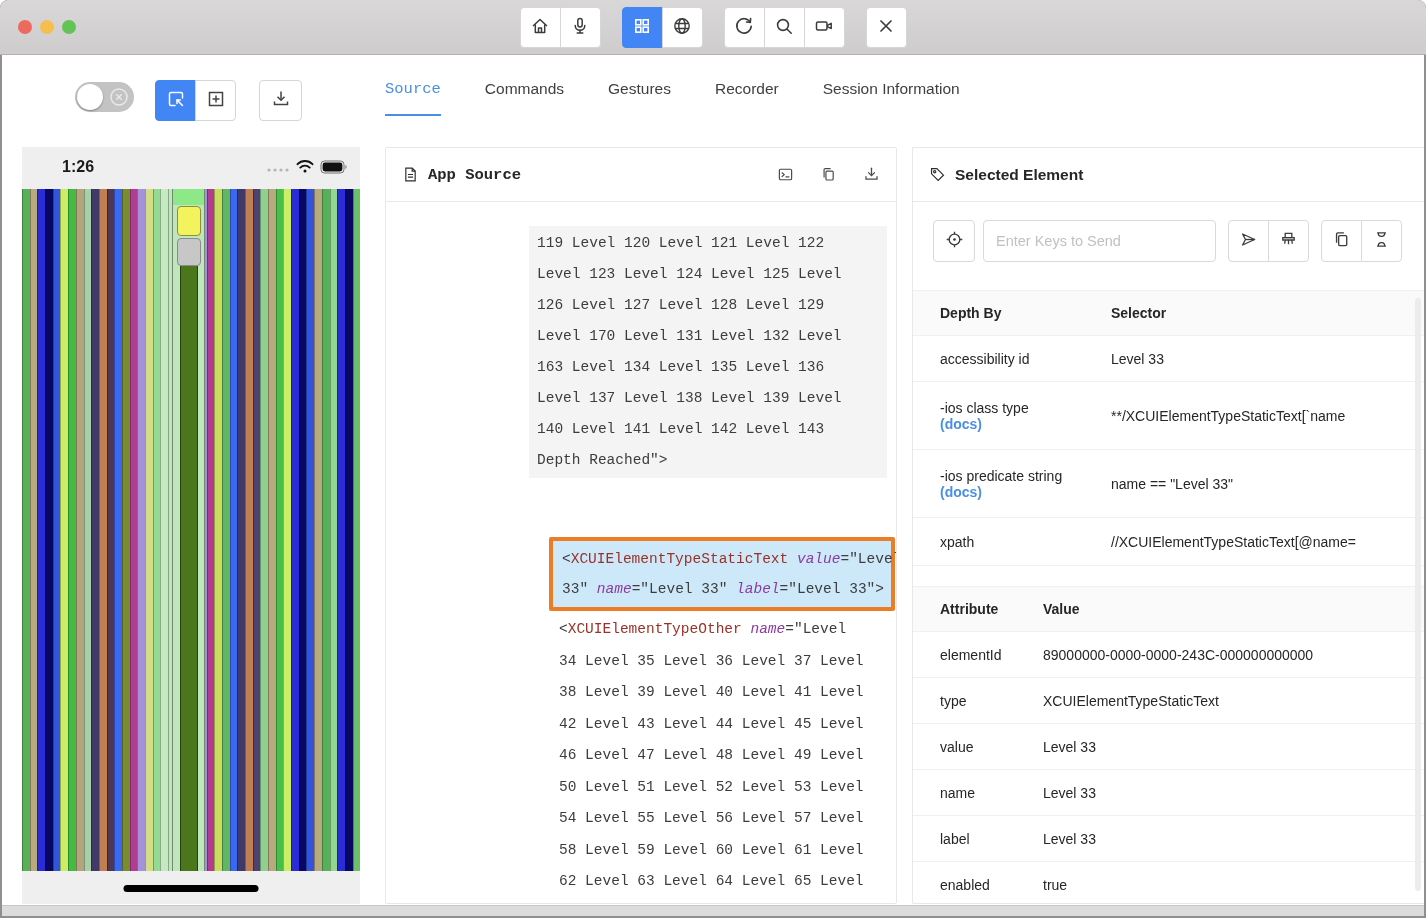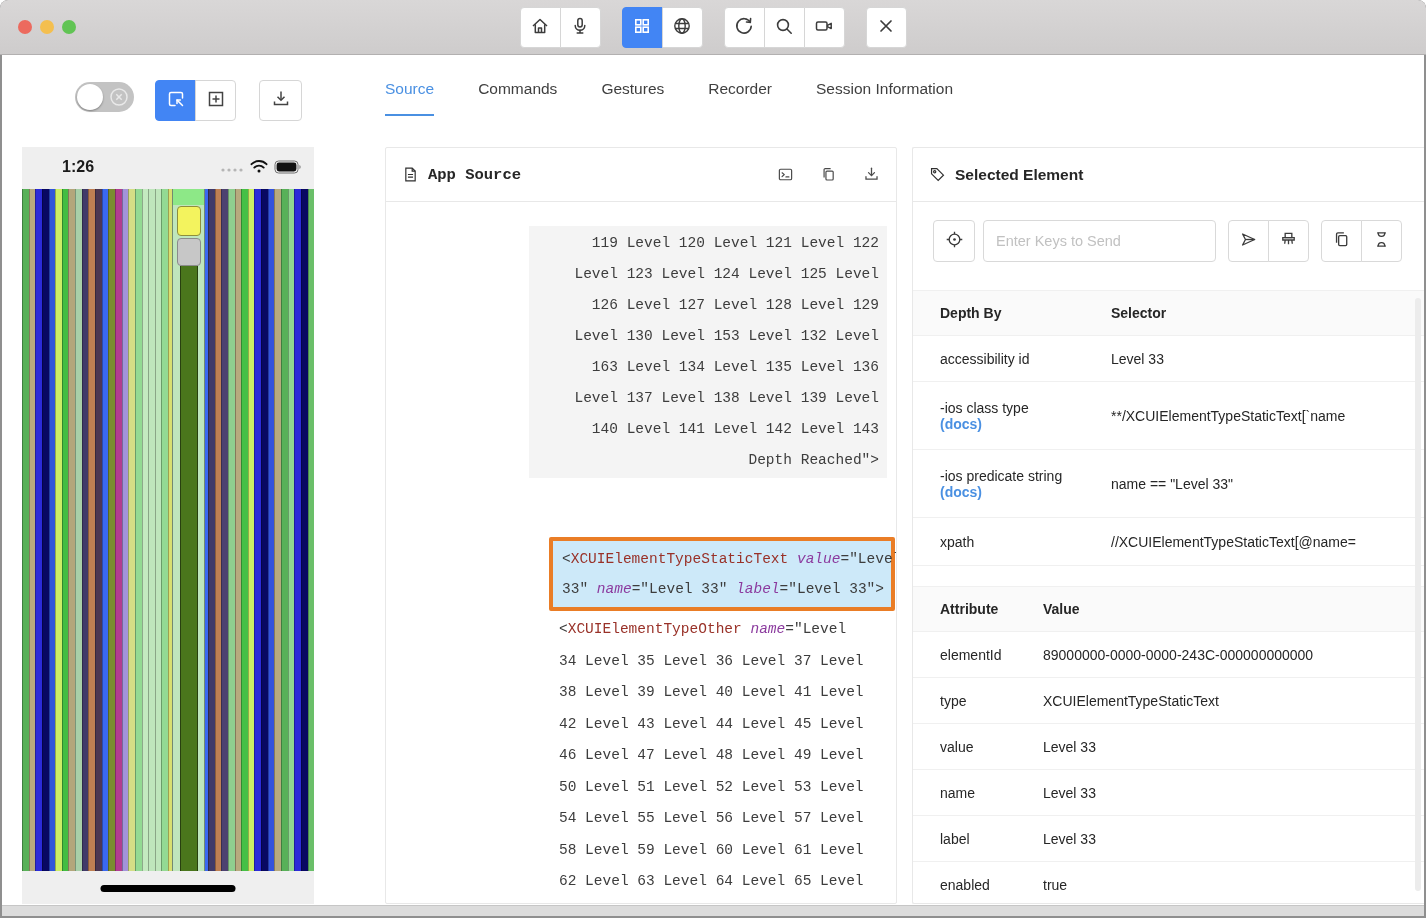--- a/index.html
+++ b/index.html
@@ -33,54 +33,54 @@
   .ctl-group { position:absolute; left:153px; top:24px; display:flex; }
   .ctl-btn { width:41px; height:41px; background:#fff; border:1px solid #d6d6d6; margin-left:-1px;
              display:flex; align-items:center; justify-content:center; color:#434343; cursor:pointer; }
   .ctl-group .ctl-btn:first-child { margin-left:0; border-radius:4px 0 0 4px; }
   .ctl-group .ctl-btn:last-child { border-radius:0 4px 4px 0; }
   .ctl-btn.active { background:#4285f4; border-color:#4285f4; color:#fff; }
   .ctl-single { position:absolute; left:257px; top:24px; width:43px; height:41px; border-radius:4px;
                 background:#fff; border:1px solid #d6d6d6; display:flex; align-items:center; justify-content:center; color:#434343; cursor:pointer;}
   .ctl-btn svg, .ctl-single svg { width:20px; height:20px; }
   
-  .phone { position:absolute; left:20px; top:91px; width:292px; height:757px; background:#efefef; }
+  .phone { position:absolute; left:20px; top:91px; width:338px; height:757px; background:#efefef; }
   .statusbar { position:absolute; top:0; left:0; right:0; height:42px; }
   .sb-time { position:absolute; left:40px; top:11px; font-size:16px; font-weight:700; color:#1b1b1b; }
   .sb-right { position:absolute; right:12px; top:12px; display:flex; align-items:center; gap:5px; }
   .stripes { position:absolute; top:42px; bottom:33px; left:0; right:0; display:flex; }
   .stripe { flex:1 1 0; box-shadow:inset 1px 0 0 rgba(0,0,0,.28); }
   .player-col { position:absolute; top:42px; bottom:33px; left:150px; width:33px;
                 border-left:1px solid rgba(0,0,0,.4); border-right:1px solid rgba(0,0,0,.4);
                 display:flex; flex-direction:column; align-items:center; }
   .pc-top { width:100%; height:16px; }
   .pc-yellow { width:24px; height:30px; border-radius:4px; border:1px solid #8e8e3c; margin-top:1px; }
   .pc-gray { width:24px; height:28px; border-radius:4px; border:1px solid #8b8b8b; margin-top:2px; }
   .pc-body { width:18px; flex:1; border-left:1px solid rgba(0,0,0,.45); border-right:1px solid rgba(0,0,0,.45); }
   .home-area { position:absolute; bottom:0; left:0; right:0; height:33px; background:#efefef; }
   .home-indicator { position:absolute; left:50%; top:14px; transform:translateX(-50%); width:135px; height:7px; background:#000; border-radius:4px; }
   
   .tabs { position:absolute; left:383px; top:0; right:0; height:66px; display:flex; align-items:center; gap:44px; }
   .tab { font-size:15.5px; color:#3f3f3f; cursor:pointer; position:relative; padding:4px 0; }
-  .tab.active { color:#4a90e2; }
+  .tab.active { color:#4a90e2;font-family:Liberation Mono, monospace; }
   .tab.active::after { content:""; position:absolute; left:0; right:0; bottom:-14px; height:2px; background:#4a90e2; }
   
   .card { position:absolute; background:#fff; border:1px solid #e8e8e8; border-radius:2px; }
   .source-card { left:383px; top:91px; width:512px; height:757px;font-family:Liberation Mono, monospace; }
   .selected-card { left:910px; top:91px; width:516px; height:757px; border-right:none; }
   .card-header { height:54px; border-bottom:1px solid #e8e8e8; display:flex; align-items:center; padding:0 16px; }
   .card-title { font-size:15.5px; font-weight:700; color:#262626; margin-left:9px; }
   .hdr-icon { width:17px; height:17px; color:#2f2f2f; flex:0 0 auto; }
   .hdr-actions { margin-left:auto; display:flex; gap:26px; color:#4a4a4a; }
   .hdr-actions .act { width:17px; height:17px; cursor:pointer; }
   
   .source-body { position:absolute; top:54px; left:0; right:0; bottom:0; overflow:hidden;
                  font-size:14.5px; color:#3d3d3d; }
   .src-line { white-space:nowrap; }
-  .parent-block { position:absolute; left:143px; top:24px; width:358px; background:#f4f4f4; padding:2px 8px; line-height:31px;text-align:right; }
+  .parent-block { position:absolute; left:143px; top:24px; width:358px; background:#f4f4f4; padding:2px 8px; line-height:31px; }
   .sel-node { position:absolute; left:163px; top:335px; width:346px; background:#cde9f9;
               border:4px solid #ea7d26; border-radius:2px; padding:3px 9px; line-height:30px; }
   .sib-node { position:absolute; left:173px; top:412px; line-height:31.5px; }
   .tok-tag { color:#993128; }
   .tok-attr { color:#8b3a9e; font-style:italic; }
   
   .action-row { position:absolute; left:20px; top:72px; display:flex; align-items:center; }
   .sq-btn { width:42px; height:42px; background:#fff; border:1px solid #d9d9d9; border-radius:4px;
             display:flex; align-items:center; justify-content:center; color:#3c3c3c; cursor:pointer; }
   .sq-btn svg { width:19px; height:19px; }
@@ -333,21 +333,21 @@
                 <path d="M6.5 7.8 L10 11.3 L13.5 7.8"></path>
                 <path d="M3.5 12.5 V15.5 H16.5 V12.5"></path>
               </svg></span>
           </span>
       </div>
       <div class="source-body">
         <div class="parent-block" id="parent-block">
             <div class="src-line"><span>119 Level 120 Level 121 Level 122</span></div>
             <div class="src-line"><span>Level 123 Level 124 Level 125 Level</span></div>
             <div class="src-line"><span>126 Level 127 Level 128 Level 129</span></div>
-            <div class="src-line"><span>Level 130 Level 153 Level 132 Level</span></div>
+            <div class="src-line"><span>Level 170 Level 131 Level 132 Level</span></div>
             <div class="src-line"><span>163 Level 134 Level 135 Level 136</span></div>
             <div class="src-line"><span>Level 137 Level 138 Level 139 Level</span></div>
             <div class="src-line"><span>140 Level 141 Level 142 Level 143</span></div>
             <div class="src-line"><span>Depth Reached"&gt;</span></div>
           </div>
         <div class="sel-node" id="sel-node">
             <div class="src-line"><span>&lt;</span><span class="tok-tag">XCUIElementTypeStaticText</span><span> </span><span class="tok-attr">value</span><span>="Level</span></div>
             <div class="src-line"><span>33" </span><span class="tok-attr">name</span><span>="Level 33" </span><span class="tok-attr">label</span><span>="Level 33"&gt;</span></div>
           </div>
         <div class="sib-node" id="sib-node">

